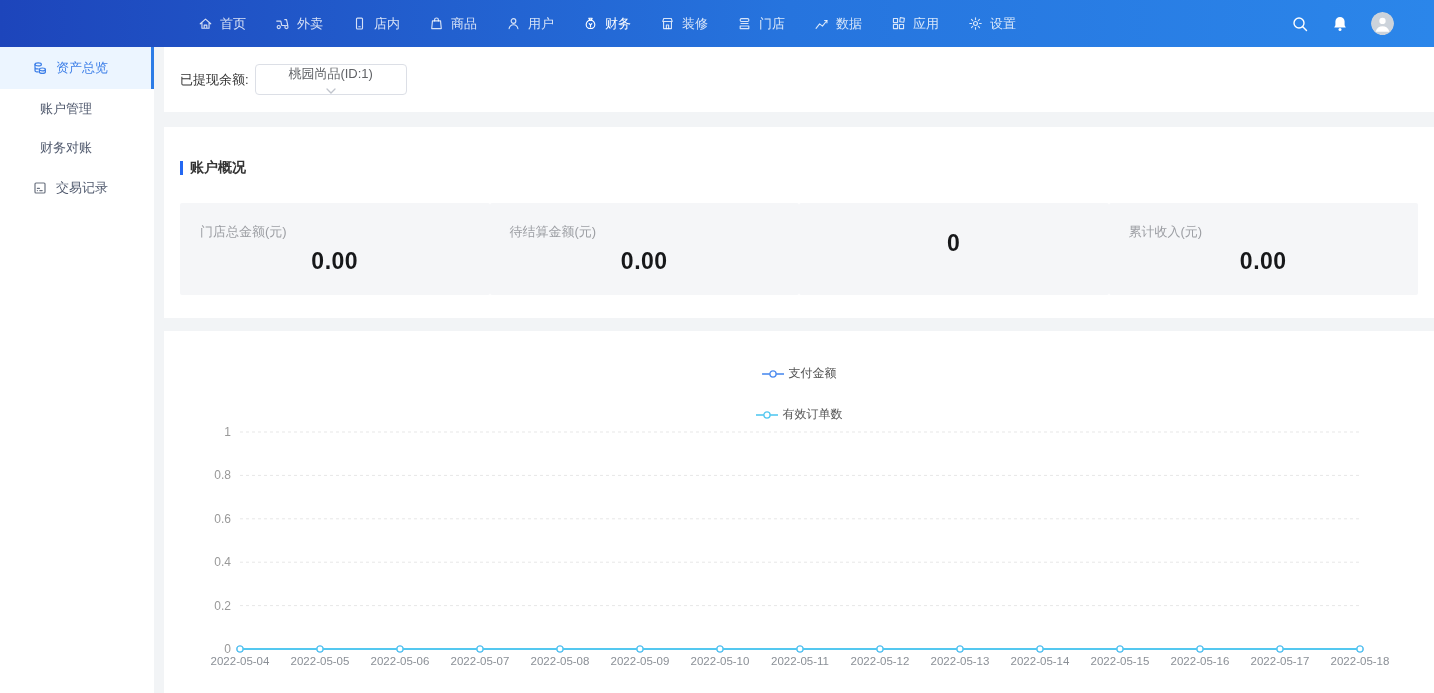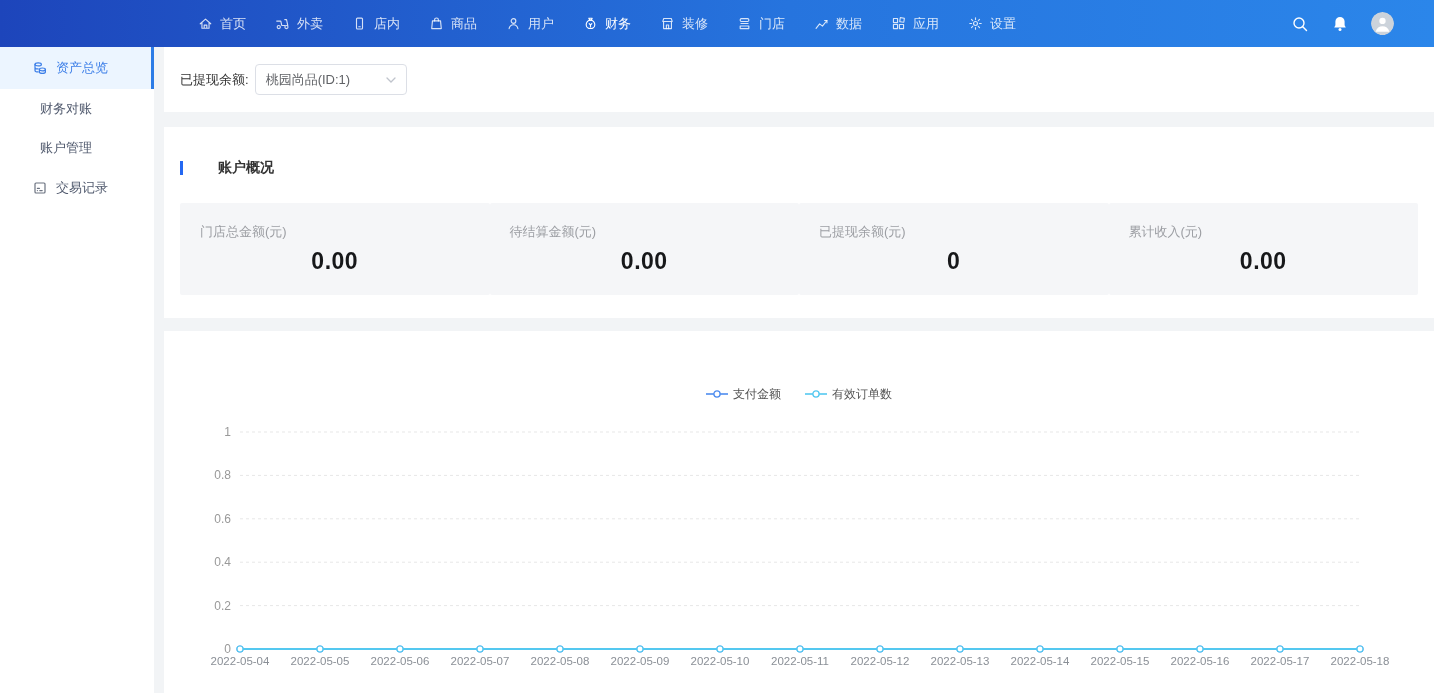--- a/index.html
+++ b/index.html
@@ -34,37 +34,37 @@
   .side-item.child { padding-left:40px; height:39px; }
   .side-arrow { margin-left:auto; margin-right:18px; width:9px; height:6px; color:#90959e; display:inline-flex; }
   .side-arrow svg { width:9px; height:6px; }
 
   
   .main { position:absolute; left:164px; top:47px; right:0; bottom:0; }
   .panel { background:#fff; }
   .panel-selector { height:65px; display:flex; align-items:center; padding-left:16px; margin-bottom:15px; }
   .sel-label { color:#333; margin-right:6px; }
   .select-box { width:152px; height:31px; border:1px solid #dcdfe6; border-radius:4px; background:#fff;
-    display:flex; align-items:center; padding:0 10px; color:#606266; cursor:pointer; }
+    display:flex; align-items:center; padding:0 10px; color:#606266; cursor:pointer;flex-direction:column; }
   .select-box .sel-text { flex:1; font-size:13px; }
   .select-chevron { width:10px; height:6px; color:#c0c4cc; display:inline-flex; }
   .select-chevron svg { width:10px; height:6px; }
 
-  .section-title { display:flex; align-items:center; font-size:14px; font-weight:bold; color:#333;gap:28px; }
+  .section-title { display:flex; align-items:center; font-size:14px; font-weight:bold; color:#333; }
   .title-bar { width:3px; height:14px; background:#2468f2; margin-right:7px; }
 
   .panel-account { padding:32px 16px 23px 16px; margin-bottom:13px; }
   .cards { display:flex; margin-top:26px; }
   .card { flex:1; height:92px; background:#f5f6f8; border-radius:2px; padding:20px 20px; }
   .card-label { color:#9c9ea3; font-size:13px; }
   .card-value { color:#17181a; font-size:23px; font-weight:bold; margin-top:7px; letter-spacing:.5px;text-align:center; }
 
   .panel-chart { padding:20px 0 0 0; height:400px; }
   .panel-chart .section-title { padding-left:16px; }
-  .legend { display:flex; justify-content:center; align-items:center; gap:24px; margin-top:36px; height:14px; }
+  .legend { display:flex; justify-content:center; align-items:center; gap:24px; margin-top:36px; height:14px;flex-direction:column; }
   .legend-item { display:flex; align-items:center; gap:5px; font-size:12px; color:#545454; cursor:pointer; }
   #chart { display:block; margin-top:8px; }
 </style>
 </head>
 <body>
 
 <div class="navbar">
   <nav class="nav-menu" id="nav-menu">
       <a class="nav-item">
         <span class="nav-ic">
@@ -198,24 +198,24 @@
         <svg viewBox="0 0 16 16" fill="none" stroke="currentColor" stroke-width="1.2" stroke-linecap="round" stroke-linejoin="round">
           <ellipse cx="6.2" cy="4.4" rx="3.2" ry="1.5"></ellipse>
           <path d="M3 4.4v3c0 .8 1.4 1.5 3.2 1.5M3 7.4v3c0 .8 1.4 1.5 3.2 1.5"></path>
           <ellipse cx="10.4" cy="9.4" rx="3" ry="1.4"></ellipse>
           <path d="M7.4 9.4v2.6c0 .8 1.3 1.4 3 1.4s3-.6 3-1.4V9.4"></path>
         </svg>
       </span>
       <span>资产总览</span>
     </div>
     <div class="side-item child">
+      <span>账户管理</span>
+    </div>
+    <div class="side-item child">
       <span>财务对账</span>
-    </div>
-    <div class="side-item child">
-      <span>账户管理</span>
     </div>
     <div class="side-item">
       <span class="s-ic">
         <svg viewBox="0 0 16 16" fill="none" stroke="currentColor" stroke-width="1.2" stroke-linecap="round" stroke-linejoin="round">
           <rect x="3" y="3" width="10" height="10" rx="1"></rect>
           <path d="M5.4 10.6h.01M5.4 8.4h2M7.8 10.6h2.4"></path>
         </svg>
       </span>
       <span>交易记录</span>
     </div>
@@ -243,21 +243,20 @@
     <div class="cards" id="cards">
         <div class="card">
           <div class="card-label">门店总金额(元)</div>
           <div class="card-value">0.00</div>
         </div>
         <div class="card">
           <div class="card-label">待结算金额(元)</div>
           <div class="card-value">0.00</div>
         </div>
         <div class="card">
-          <div class="card-label">已提现余额(元)</div>
           <div class="card-value">0</div>
         </div>
         <div class="card">
           <div class="card-label">累计收入(元)</div>
           <div class="card-value">0.00</div>
         </div>
       </div>
   </section>
 
   <section class="panel panel-chart">

